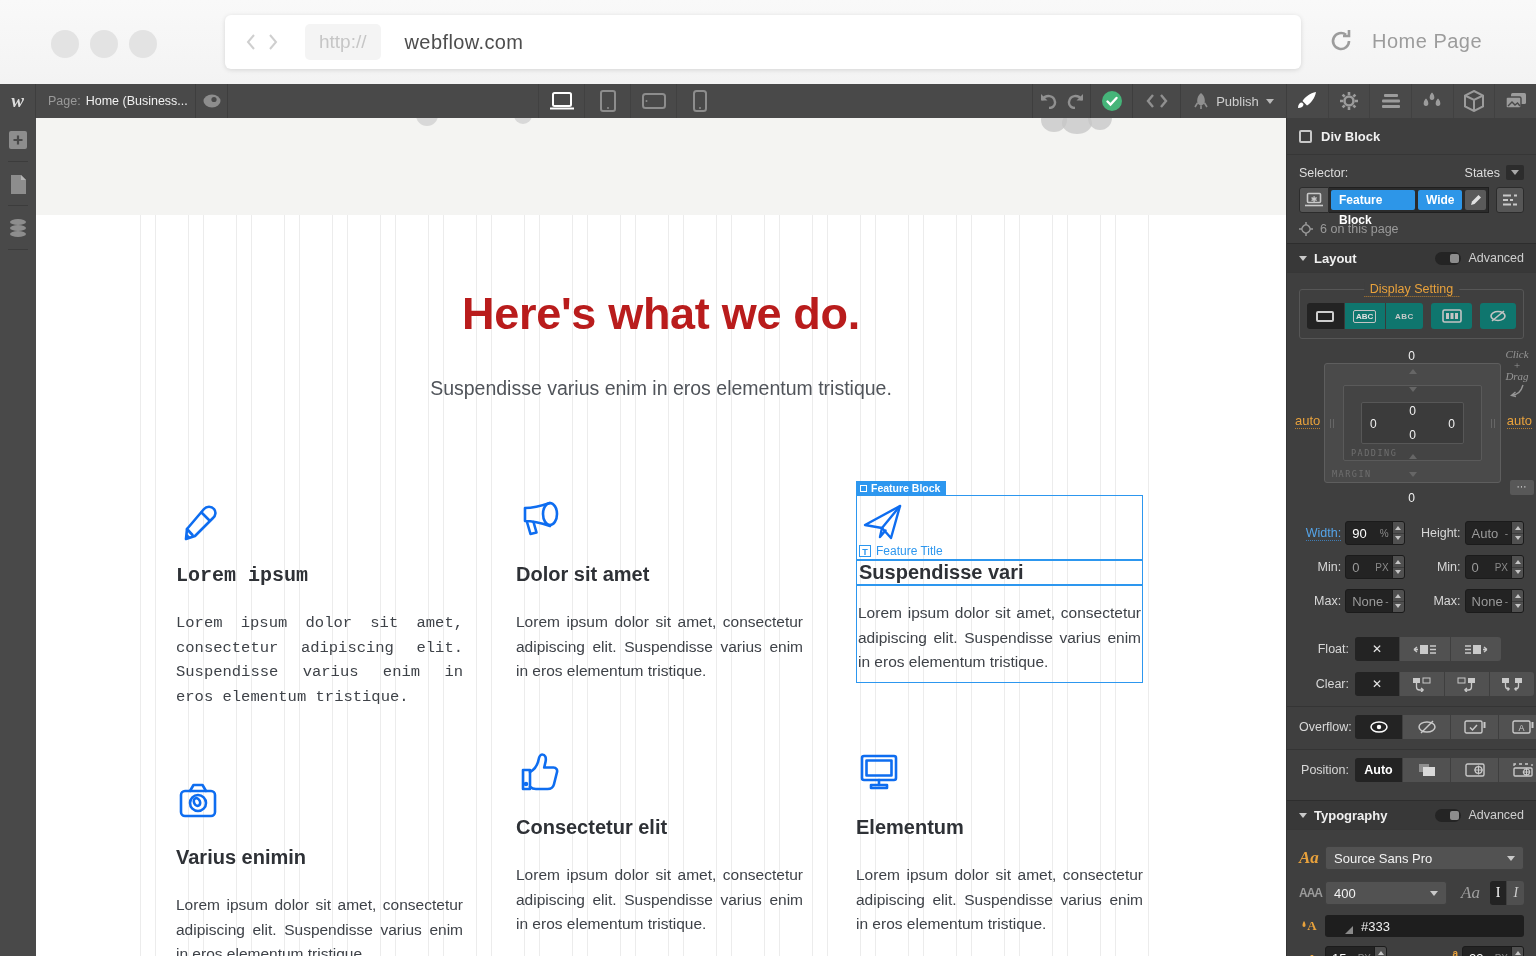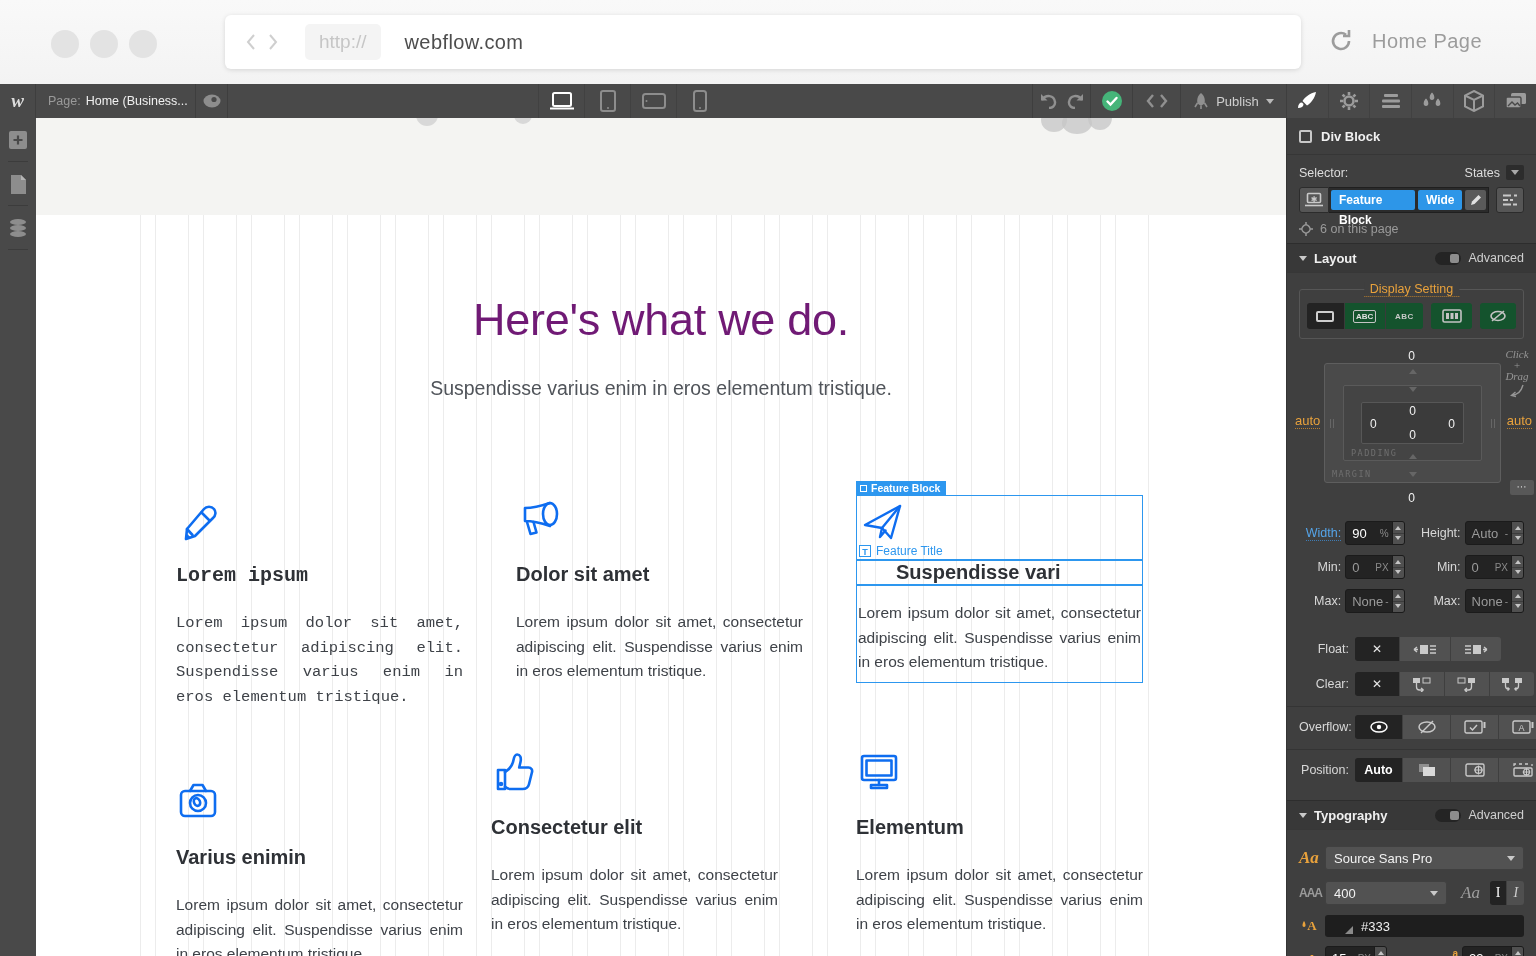--- a/index.html
+++ b/index.html
@@ -48,42 +48,42 @@
   .sidebar { position:absolute; left:0; top:118px; width:36px; height:838px; background:#494949; }
   .sb-item { height:44px; display:flex; align-items:center; justify-content:center; position:relative; }
   .sb-item::after { content:""; position:absolute; left:8px; right:8px; bottom:0; height:1px; background:#3c3c3c; }
 
   
   .canvas { position:absolute; left:36px; top:118px; width:1250px; height:838px; background:#fff; overflow:hidden; }
   .gray-band { position:absolute; left:0; top:0; width:1250px; height:97px; background:#f4f4f2; overflow:hidden; }
   .guides { position:absolute; left:104px; top:0; width:1009px; height:838px; z-index:0;
     background:repeating-linear-gradient(to right,#ececec 0 1px,transparent 1px 15px,#ececec 15px 16px,transparent 16px 48px); }
   .faint { position:absolute; background:#cfcfcf; border-radius:50%; opacity:.75; }
-  .canvas h1 { position:absolute; left:0; right:0; top:176px; text-align:center; z-index:1;
-    font-size:45px; font-weight:400; color:#701a75; letter-spacing:-.3px; }
+  .canvas h1 { position:absolute; left:0; right:0; top:170px; text-align:center; z-index:1;
+    font-size:45px; font-weight:700; color:#b91c1c; letter-spacing:-.3px; }
   .subtitle { position:absolute; left:0; right:0; top:256px; text-align:center; z-index:1;
     font-size:19.5px; line-height:29px; color:#50545a; }
   .feat { position:absolute; width:287px; z-index:1; }
   .feat .ficon { width:46px; height:46px; }
   .feat h3 { margin-top:18px; font-size:20px; font-weight:bold; color:#2e3136; }
   .feat p { margin-top:24px; font-size:15.5px; line-height:24.5px; color:#3e4248; text-align:justify; }
   
   .sel-tag { position:absolute; left:820px; top:363px; z-index:2; background:#2d97ef; color:#fff;
     font-size:10.5px; font-weight:bold; height:14px; line-height:14px; padding:0 6px 0 4px;
     display:flex; align-items:center; gap:4px; }
   .sel-tag i { width:7px; height:7px; border:1px solid #fff; display:block; }
   .sel-iconbox { position:absolute; left:820px; top:377px; width:287px; height:65px;
     border:1px solid #2d97ef; z-index:1; }
   .sel-iconbox .ficon { position:absolute; left:2px; top:2px; width:46px; height:46px; }
   .t-label { position:absolute; left:2px; bottom:1px; display:flex; align-items:center; gap:5px;
     color:#2d97ef; font-size:12px; }
   .t-label b { width:12px; height:12px; border:1px solid #2d97ef; background:#fff; color:#2d97ef;
     font-size:9px; line-height:12px; text-align:center; display:block; font-weight:bold; }
   .sel-titlebox { position:absolute; left:820px; top:442px; width:287px; height:25px;
-    border:1px solid #2d97ef; z-index:1;padding-left:37px; }
+    border:1px solid #2d97ef; z-index:1; }
   .sel-titlebox h3 { font-size:20px; font-weight:bold; color:#2e3136; padding-left:2px; line-height:23px; }
   .sel-parabox { position:absolute; left:820px; top:467px; width:287px; height:98px;
     border:1px solid #2d97ef; z-index:1; }
   .sel-parabox p { margin:15px 1px 0 1px; font-size:15.5px; line-height:24.5px; color:#3e4248; text-align:justify; }
 
   
   .panel { position:absolute; right:0; top:118px; width:250px; height:838px; background:#3f3f3f;
     color:#ddd; font-size:12.5px; overflow:hidden; border-left:1px solid #343434; }
   .el-row { height:37px; display:flex; align-items:center; padding:0 12px; border-bottom:1px solid #363636; }
   .el-row i.sq { width:13px; height:13px; border:2px solid #c9c9c9; border-radius:2px; display:block; }
@@ -110,21 +110,21 @@
   .sec-head b { font-size:13px; color:#f0f0f0; }
   .sec-head .sp { flex:1; }
   .toggle { width:26px; height:13px; background:#242424; border-radius:7px; position:relative; margin-right:7px; }
   .toggle i { position:absolute; right:2px; top:2px; width:9px; height:9px; background:#8d8d8d; border-radius:2px; }
   .adv { color:#cfcfcf; font-size:12.5px; }
   .fieldset { margin:16px 12px 0 12px; border:1px solid #565656; border-radius:3px; position:relative;
     padding:13px 7px 9px 7px; }
   .legend { position:absolute; top:-8px; left:50%; transform:translateX(-50%); background:#3f3f3f;
     padding:0 6px; color:#e9a23c; font-size:12.5px; border-bottom:1px dotted #b97f2e; white-space:nowrap; }
   .disp-row { display:flex; align-items:center; }
-  .dbtn { height:26px; background:#14532d; display:flex; align-items:center; justify-content:center;
+  .dbtn { height:26px; background:#0f766e; display:flex; align-items:center; justify-content:center;
     border-right:1px solid #3a3a3a; }
   .dbtn.first { border-radius:3px 0 0 3px; }
   .dbtn.last { border-radius:0 3px 3px 0; border-right:none; }
   .dbtn.solo { border-radius:3px; border-right:none; }
   .dbtn.active { background:#232323; }
   .abc-box { border:1px solid #c4c4c4; border-radius:2px; padding:0 2px; font-size:8px; font-weight:bold; color:#e2e2e2; line-height:11px; }
   .abc-plain { font-size:8px; font-weight:bold; color:#c9c9c9; letter-spacing:.5px; }
   .block-glyph { width:18px; height:11px; border:2px solid #cfcfcf; border-radius:2px; }
 
   
@@ -430,21 +430,21 @@
           <rect x="5" y="13" width="34" height="25" rx="4"></rect>
           <path d="M14 13 l3.5-6 h9 l3.5 6"></path>
           <circle cx="22" cy="25" r="8"></circle>
           <ellipse cx="21" cy="24" rx="3" ry="4" transform="rotate(-25 21 24)"></ellipse>
         </g>
       </svg>
       <h3>Varius enimin</h3>
       <p>Lorem ipsum dolor sit amet, consectetur adipiscing elit. Suspendisse varius enim in eros elementum tristique.</p>
     </div>
 
-    <div class="feat" style="left:455px;top:630px;">
+    <div class="feat" style="left:480px;top:630px;">
       <svg class="ficon" viewBox="0 0 46 46">
         <g fill="none" stroke="#0e6df0" stroke-width="2.6" stroke-linejoin="round" stroke-linecap="round">
           <path d="M7 22 h7 v19 H7 z"></path>
           <path d="M14 24 c4.5-2.5 7.5-7 8.5-12 .6-3 1.2-5.5 3.6-5.5 3 0 4.4 3 3.4 7.5 l-1.3 5.5 h9.3 c2.6 0 4.3 2.2 3.4 5 l-3 12 c-1 3.8-3 4.5-6.3 4.5 H20 c-2.4 0-4.4-.8-6-2.2"></path>
           <circle cx="10" cy="36" r="1" fill="#0e6df0"></circle>
         </g>
       </svg>
       <h3>Consectetur elit</h3>
       <p>Lorem ipsum dolor sit amet, consectetur adipiscing elit. Suspendisse varius enim in eros elementum tristique.</p>
     </div>

